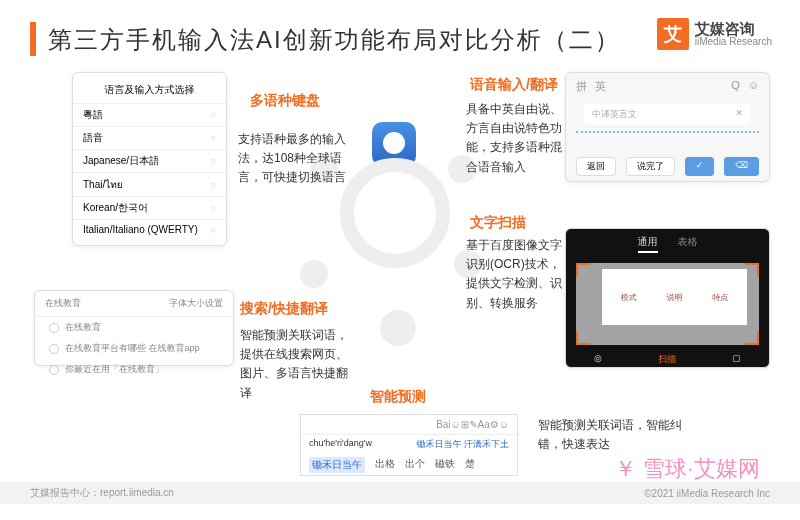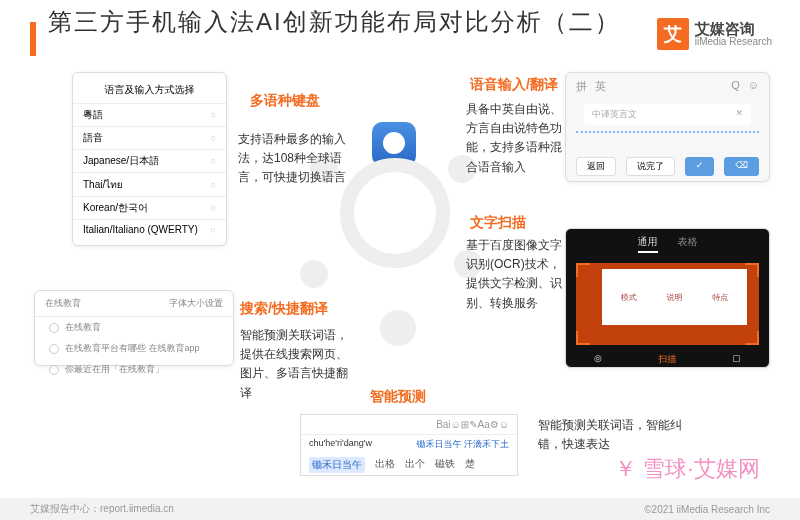--- a/index.html
+++ b/index.html
@@ -1,18 +1,18 @@
 <!DOCTYPE html>
 <html><head>
 <meta charset="utf-8">
 <style>
   * { margin:0; padding:0; box-sizing:border-box; font-family:"Microsoft YaHei","PingFang SC",sans-serif; }
   body { width:800px; height:520px; background:#fff; position:relative; overflow:hidden; }
   .accent-bar { position:absolute; left:30px; top:22px; width:6px; height:34px; background:#f36c21; }
-  .title { position:absolute; left:48px; top:6px; font-size:24px; color:#333; letter-spacing:2px; }
+  .title { position:absolute; left:48px; top:24px; font-size:24px; color:#333; letter-spacing:2px; }
   .brand { position:absolute; right:28px; top:18px; display:flex; align-items:center; gap:6px; }
   .brand-logo { width:32px; height:32px; background:#f36c21; display:flex; align-items:center; justify-content:center; color:#fff; font-weight:bold; font-size:18px; border-radius:2px; }
   .brand-text { font-size:15px; color:#444; font-weight:bold; line-height:1; }
   .brand-sub { font-size:10px; color:#888; }
 
   .panel { position:absolute; background:#fff; border:1px solid #ddd; border-radius:6px; box-shadow:0 1px 4px rgba(0,0,0,.08); }
   .panel1 { left:72px; top:72px; width:155px; padding:6px 0; font-size:10px; }
   .panel1-title { text-align:center; font-size:10px; padding:4px 0 6px; }
   .lang-row { display:flex; justify-content:space-between; align-items:center; padding:4px 10px; border-top:1px solid #eee; }
   .lang-row span:last-child { color:#ccc; font-size:9px; }
@@ -22,21 +22,21 @@
   .dot { width:10px; height:10px; border:1px solid #ccc; border-radius:50%; }
   .panel3 { right:30px; top:72px; width:205px; height:110px; background:#f7f7f7; font-size:10px; }
   .panel3-top { display:flex; gap:8px; padding:6px 10px; color:#999; font-size:11px; }
   .panel3-input { margin:4px 18px; padding:4px 8px; background:#fff; border-radius:4px; color:#aaa; font-size:9px; display:flex; justify-content:space-between; }
   .panel3-wave { margin:6px 10px 2px; height:18px; border-top:2px dotted #7ab8ff; }
   .panel3-bottom { display:flex; justify-content:space-between; padding:6px 10px; font-size:9px; }
   .btn-sm { padding:2px 10px; border:1px solid #ddd; border-radius:3px; background:#fff; }
   .btn-blue { background:#5a9de0; color:#fff; border-color:#5a9de0; }
   .panel4 { right:30px; top:228px; width:205px; height:140px; background:#111; color:#ddd; font-size:9px; }
   .panel4-tabs { display:flex; justify-content:center; gap:20px; padding:6px 0; font-size:10px; }
-  .panel4-area { margin:4px 10px; height:82px; background:#c2410c; position:relative;padding-left:30px; }
+  .panel4-area { margin:4px 10px; height:82px; background:#a3a3a3; position:relative;padding-left:30px; }
   .panel4-card { position:absolute; left:26px; top:6px; right:12px; height:56px; background:#fff; color:#a44; font-size:8px; padding:4px; display:flex; justify-content:space-around; align-items:center; }
   .corner { position:absolute; width:14px; height:14px; border:2px solid #f36c21; }
   .c1{top:0;left:0;border-right:none;border-bottom:none}.c2{top:0;right:0;border-left:none;border-bottom:none}.c3{bottom:0;left:0;border-right:none;border-top:none}.c4{bottom:0;right:0;border-left:none;border-top:none}
   .panel4-bottom { display:flex; justify-content:space-around; padding:4px 0; font-size:9px; }
   .panel4-shoot { color:#f36c21; }
 
   .center-logo { position:absolute; left:372px; top:122px; width:44px; height:44px; background:linear-gradient(#4a90e2,#2868c7); border-radius:10px; }
   .center-logo:before { content:""; position:absolute; left:11px; top:10px; width:22px; height:22px; border-radius:50%; background:#fff; }
   .ring { position:absolute; border:14px solid #eee; border-radius:50%; }
   .ring1 { left:340px; top:158px; width:110px; height:110px; }
@@ -44,21 +44,21 @@
 
   .label { position:absolute; font-size:14px; color:#f36c21; font-weight:bold; }
   .desc { position:absolute; font-size:12px; color:#333; line-height:1.6; }
 
   .predict-bar { position:absolute; left:300px; top:414px; width:218px; height:62px; border:1px solid #ddd; background:#fff; font-size:10px; }
   .predict-top { display:flex; justify-content:flex-end; padding:4px 8px; color:#999; border-bottom:1px solid #eee; }
   .predict-mid { padding:3px 8px; color:#2868c7; font-size:9px; display:flex; justify-content:space-between; }
   .predict-cands { padding:3px 8px; color:#555; font-size:10px; display:flex; gap:10px; }
   .highlight { background:#dce9ff; color:#2868c7; padding:1px 3px; border-radius:2px; }
 
-  .footer { position:absolute; left:0; bottom:0; right:0; height:22px; background:#f2f2f2; display:flex; justify-content:space-between; align-items:center; padding:0 30px; font-size:10px; color:#999; }
+  .footer { position:absolute; left:0; bottom:16px; right:0; height:22px; background:#f2f2f2; display:flex; justify-content:space-between; align-items:center; padding:0 30px; font-size:10px; color:#999; }
   .watermark { position:absolute; right:40px; bottom:36px; font-size:22px; color:#ec4899; opacity:.6; }
 </style>
 </head>
 <body>
 
 <div class="accent-bar"></div>
 <div class="title">第三方手机输入法AI创新功能布局对比分析（二）</div>
 <div class="brand">
   <div class="brand-logo">艾</div>
   <div>

